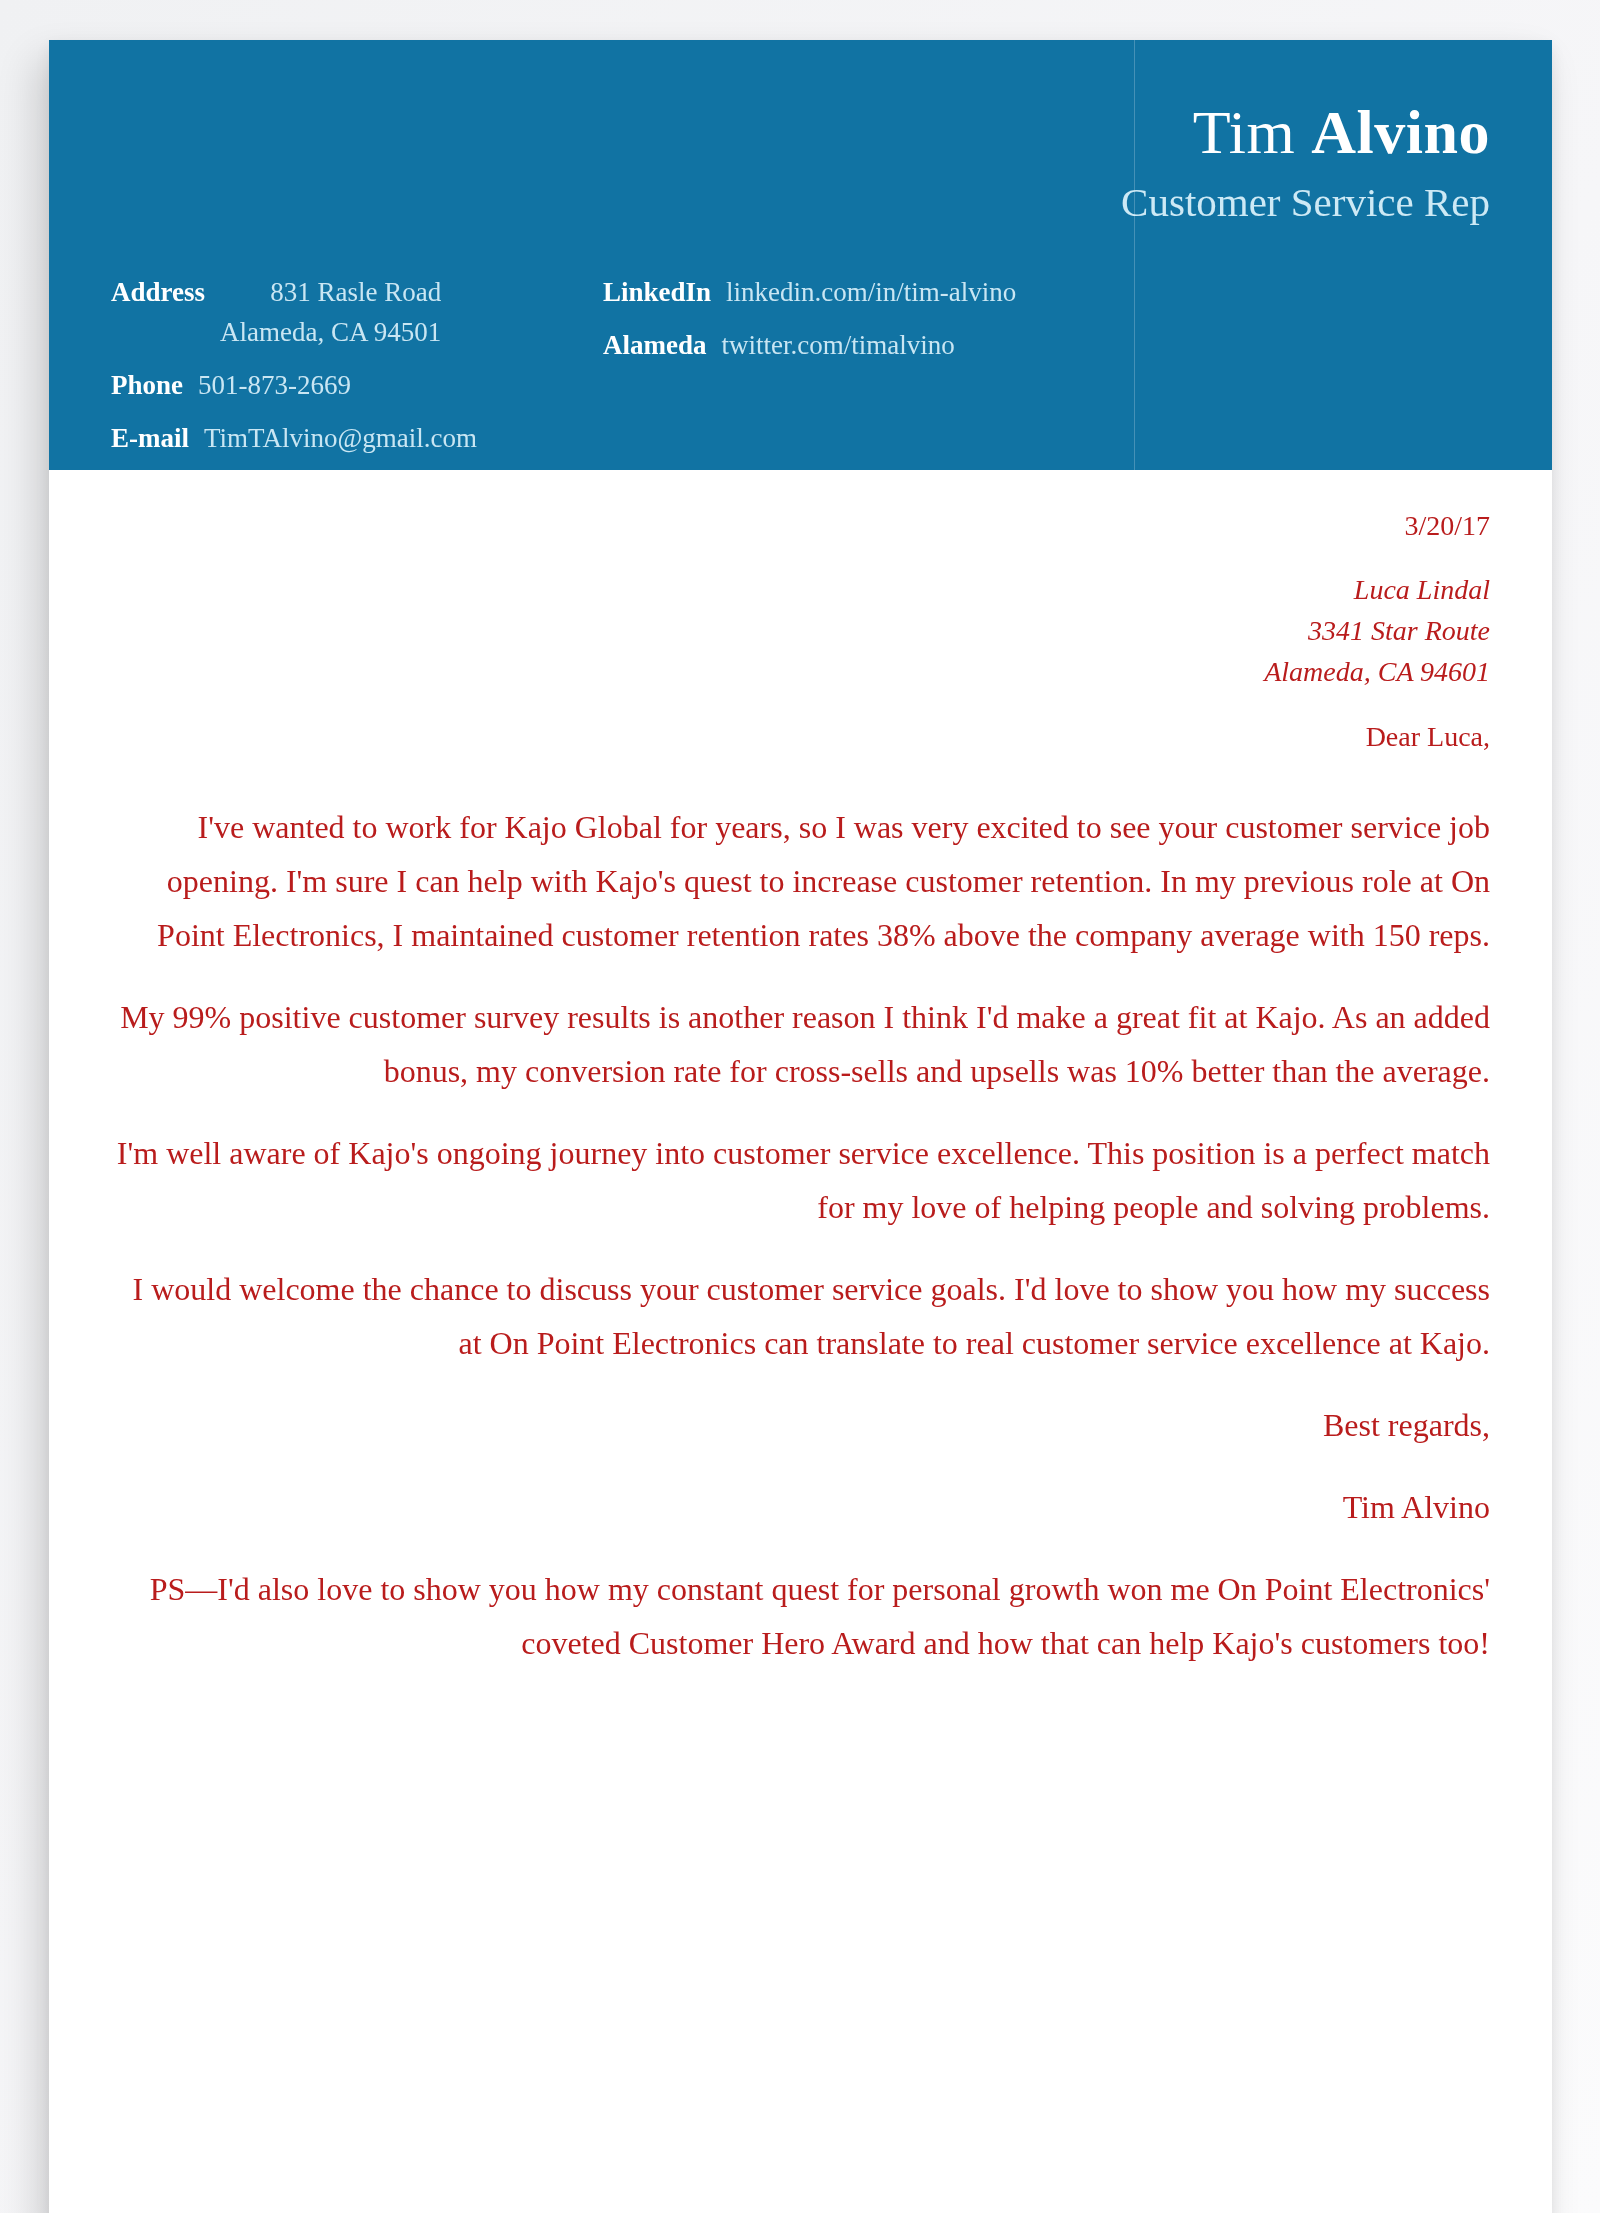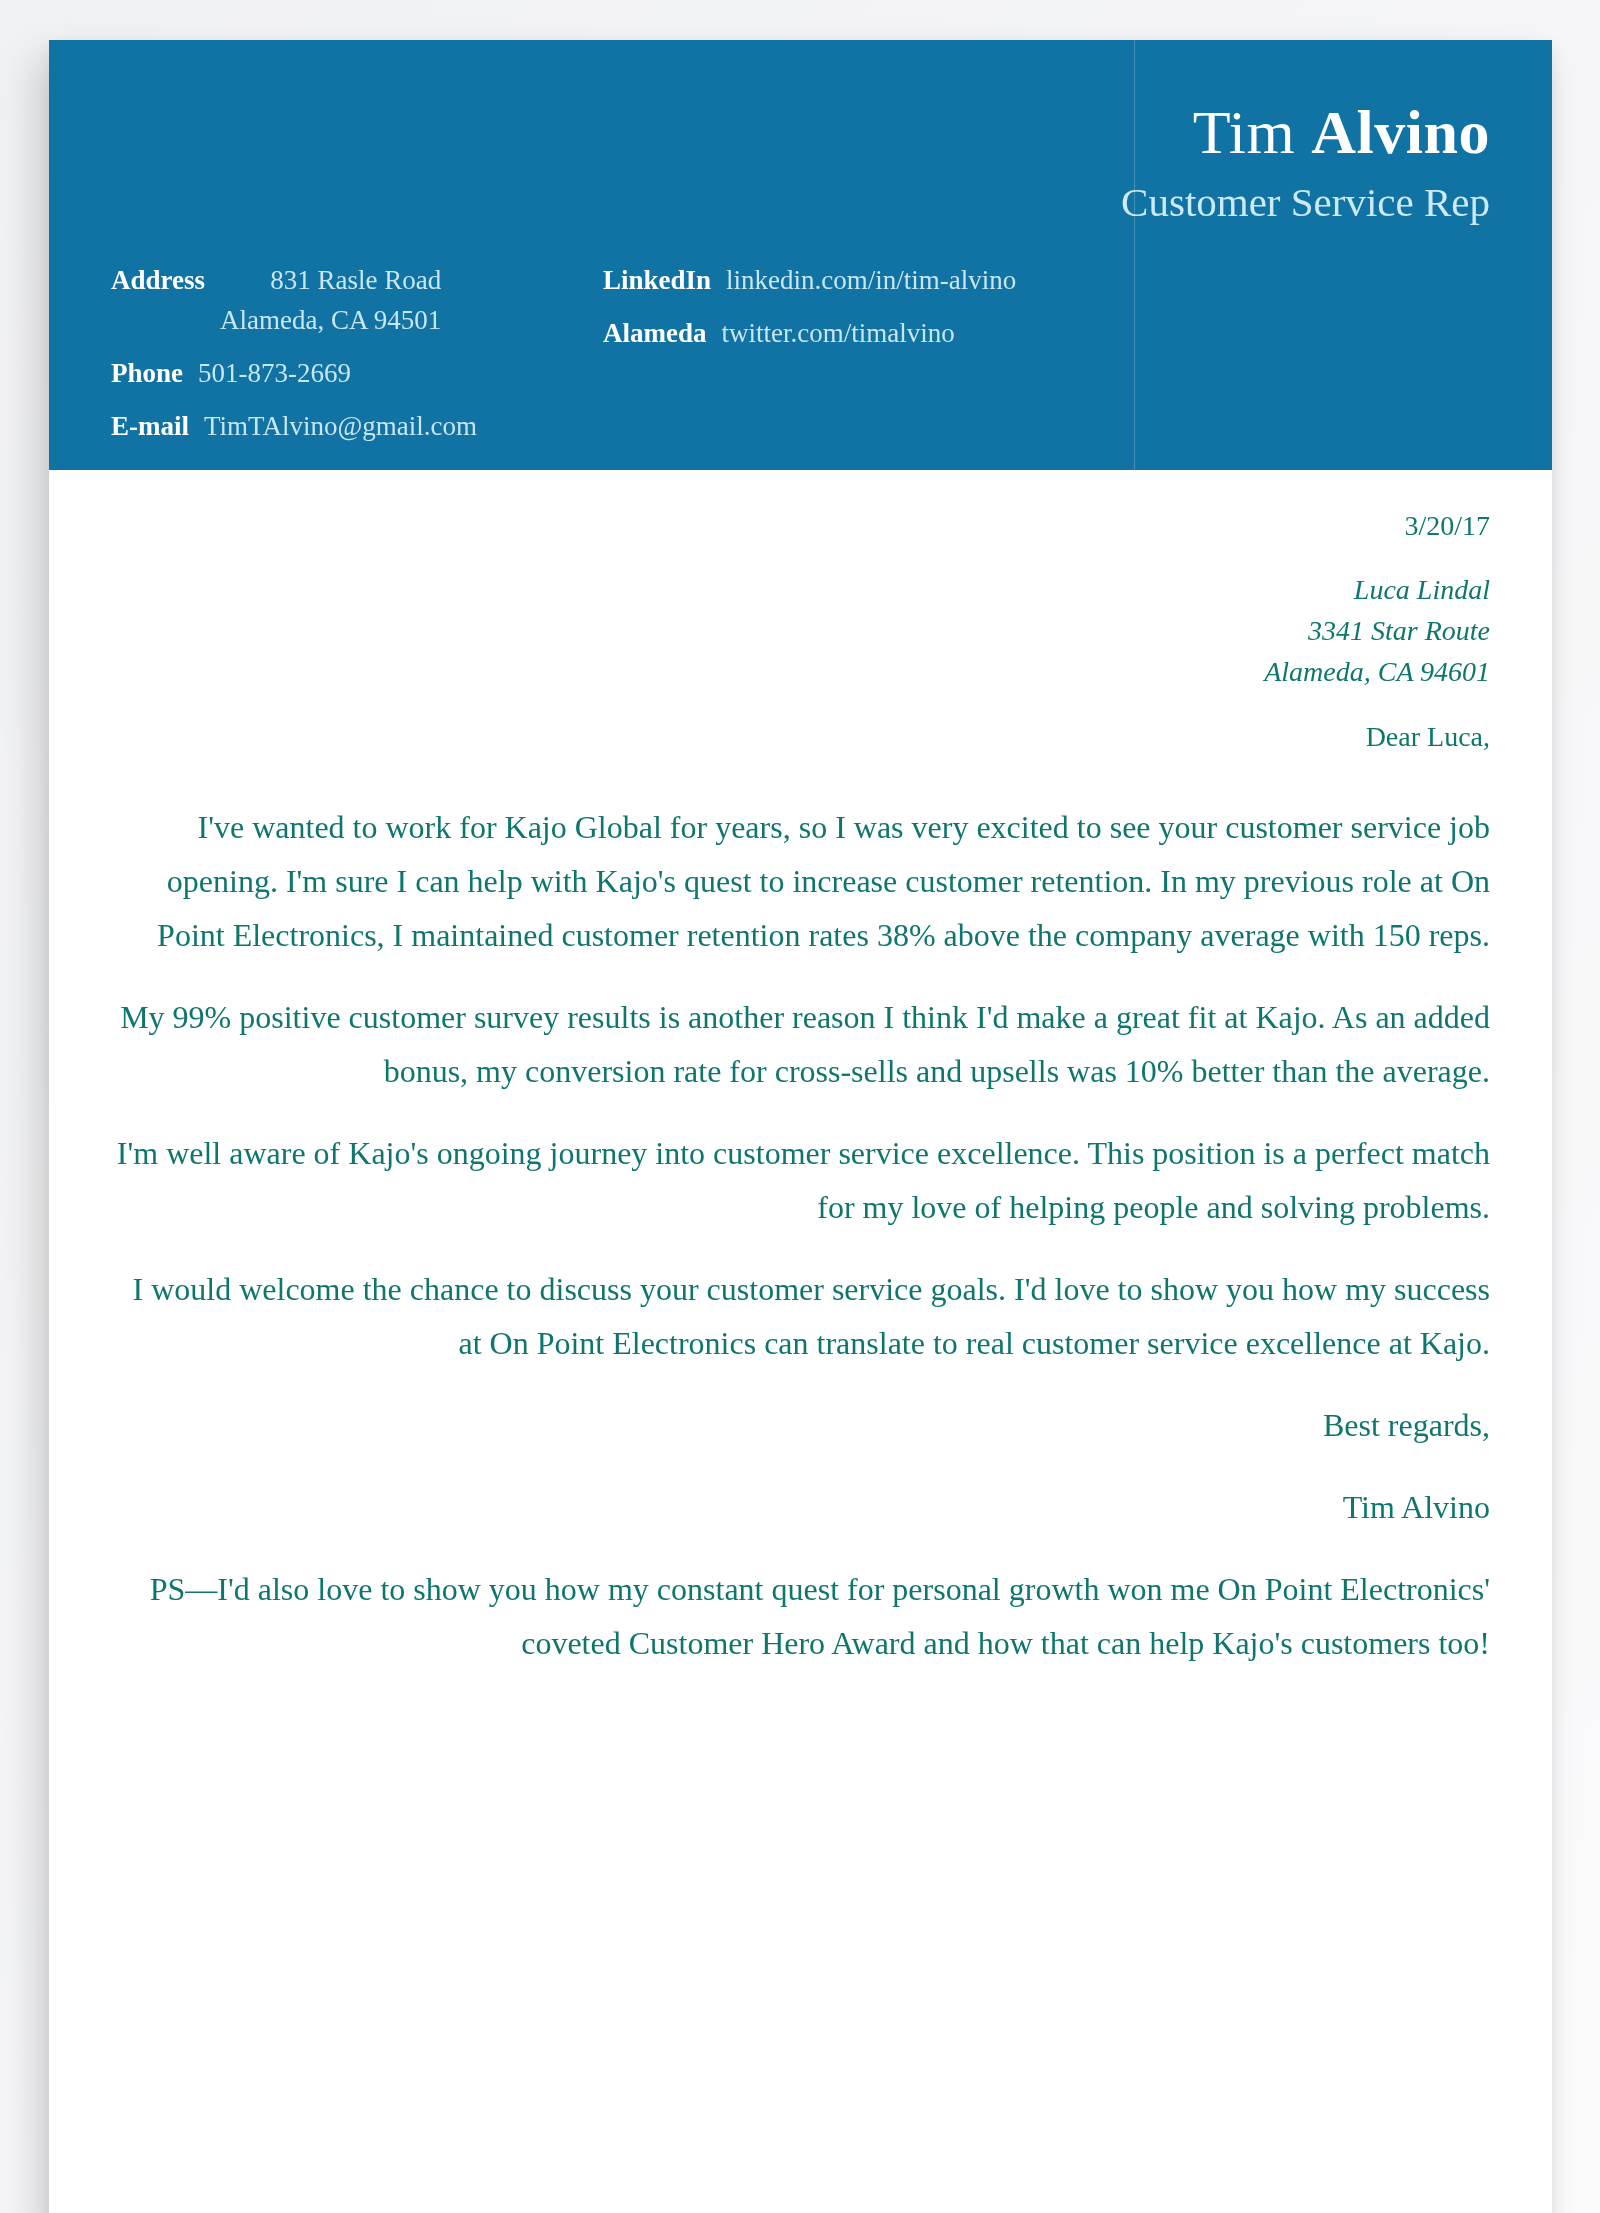--- a/index.html
+++ b/index.html
@@ -46,42 +46,42 @@
     color: #cde9f5;
     font-size: 41px;
     line-height: 44px;
     margin-top: 14px;
     font-weight: 400;
   }
   .contacts {
     position: relative;
     margin-top: 36px;
   }
-  .contacts-col { position: absolute; top: 0; }
+  .contacts-col { position: absolute; top: 12px; }
   .contacts-col.left  { left: 0; }
   .contacts-col.right { left: 492px; }
   .contact-row {
     display: flex;
     align-items: flex-start;
     margin-bottom: 13px;
     font-size: 27px;
     line-height: 40px;
   }
   .contact-label {
     font-weight: 700;
     color: #ffffff;
     margin-right: 15px;
     white-space: nowrap;
   }
   .contact-value { color: #c9e6f3; }
   .contact-value .line { display: block; }
   
   .letter {
     padding: 35px 62px 0 58px;
-    color: #0f766e;
+    color: #b91c1c;
   }
   .date {
     font-size: 28px;
     line-height: 41px;
     margin-bottom: 23px;
   }
   .recipient {
     font-size: 28px;
     line-height: 41px;
     margin-bottom: 18px;

